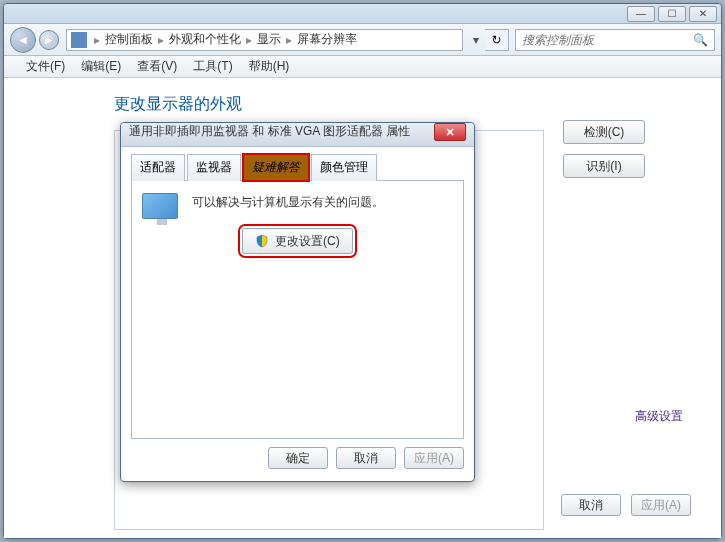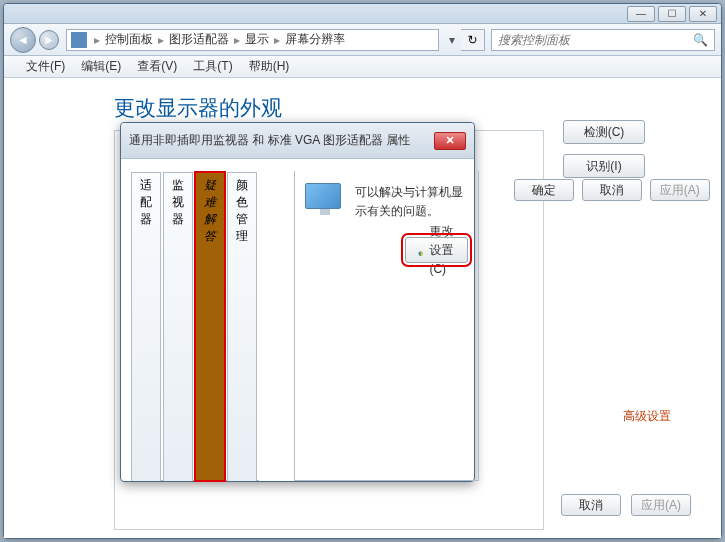--- a/index.html
+++ b/index.html
@@ -15,50 +15,50 @@
 
 .navbar { height: 32px; background: linear-gradient(to bottom, #f4f7fa, #e4ecf4); border-bottom: 1px solid #b0c0d0; display: flex; align-items: center; padding: 0 6px; }
 .nav-back, .nav-fwd { width: 26px; height: 26px; border-radius: 50%; background: radial-gradient(circle at 30% 30%, #d0dce8, #90a8c0); border: 1px solid #7088a0; margin-right: 3px; display: flex; align-items: center; justify-content: center; color: #fff; cursor: pointer; }
 .nav-fwd { width: 20px; height: 20px; background: radial-gradient(circle at 30% 30%, #e0e8f0, #b0c0d0); }
 .addr-bar { flex: 1; height: 22px; background: #fff; border: 1px solid #a0b0c0; margin: 0 4px; display: flex; align-items: center; padding: 0 4px; }
 .addr-icon { width: 16px; height: 16px; background: #5a8ac0; margin-right: 4px; display: inline-block; }
 .crumb { color: #333; padding: 16px 2px; cursor: pointer; }
 .crumb-sep { color: #888; padding: 0 3px; }
 .addr-drop { width: 18px; text-align: center; color: #555; cursor: pointer; }
 .refresh-btn { width: 24px; height: 22px; border: 1px solid #a0b0c0; border-left: none; background: #f0f4f8; display: flex; align-items: center; justify-content: center; cursor: pointer; }
-.search-box { width: 224px; height: 22px; background: #fff; border: 1px solid #a0b0c0; margin-left: 6px; display: flex; align-items: center; padding: 0 6px; }
+.search-box { width: 200px; height: 22px; background: #fff; border: 1px solid #a0b0c0; margin-left: 6px; display: flex; align-items: center; padding: 0 6px; }
 .search-box input { border: none; outline: none; flex: 1; font-style: italic; color: #888; }
 .search-icon { color: #5a8ac0; cursor: pointer; }
 
 
 .menubar { height: 22px; background: linear-gradient(to bottom, #f8fafc, #e8eef4); border-bottom: 1px solid #c0ccd8; display: flex; align-items: center; padding: 0 14px; }
 .menu-item { padding: 0 8px; color: #333; cursor: pointer; }
 
 
 .content { position: relative; height: calc(100% - 74px); background: #fff; padding: 16px 20px; }
-.page-title { color: #0a5aa0; font-size: 21px; margin-bottom: 10px; margin-left: 90px; }
+.page-title { color: #0a5aa0; font-size: 16px; margin-bottom: 10px; margin-left: 90px; }
 
 
 .side-panel { position: absolute; right: 28px; top: 42px; width: 130px; }
 .side-btn { width: 82px; height: 24px; background: linear-gradient(to bottom, #fefefe, #e4e8ec); border: 1px solid #9aa8b6; border-radius: 3px; margin-bottom: 10px; display: flex; align-items: center; justify-content: center; cursor: pointer; color: #333; }
-.adv-link { color: #c2410c; cursor: pointer; position: absolute; right: 50px; top: 330px; text-decoration: none; }
+.adv-link { color: #4c1d95; cursor: pointer; position: absolute; right: 38px; top: 330px; text-decoration: none; }
 
 
 .inner-placeholder { position: absolute; left: 110px; top: 52px; width: 430px; height: 400px; border: 1px solid #c8d0d8; }
 .bottom-row { position: absolute; right: 30px; bottom: 22px; display: flex; gap: 10px; }
 .std-btn { width: 60px; height: 22px; background: linear-gradient(to bottom, #fefefe, #e4e8ec); border: 1px solid #9aa8b6; border-radius: 3px; display: flex; align-items: center; justify-content: center; cursor: pointer; color: #333; }
 .std-btn.disabled { color: #999; cursor: default; }
 
 
 .dialog { position: absolute; left: 120px; top: 122px; width: 355px; height: 360px; background: #fff; border: 1px solid #4a6b8a; border-radius: 4px; box-shadow: 0 3px 12px rgba(0,0,0,0.4); z-index: 10; }
-.dlg-titlebar { height: 36px; background: linear-gradient(to bottom, #e8eef4, #cfdae6); border-bottom: 1px solid #b0c0d0; display: flex; align-items: center; padding: 0 8px; border-radius: 4px 4px 0 0; }
+.dlg-titlebar { height: 24px; background: linear-gradient(to bottom, #e8eef4, #cfdae6); border-bottom: 1px solid #b0c0d0; display: flex; padding: 0 8px; border-radius: 4px 4px 0 0; }
 .dlg-title { flex: 1; color: #333; }
 .dlg-close { width: 32px; height: 18px; background: linear-gradient(to bottom, #e88, #c33); border: 1px solid #a22; border-radius: 2px; color: #fff; display: flex; align-items: center; justify-content: center; cursor: pointer; font-size: 11px; font-weight: bold; }
 
-.dlg-body { padding: 12px 10px 10px 10px; height: calc(100% - 26px); display: flex; flex-direction: row; gap: 35px; }
+.dlg-body { padding: 6px 10px 10px 10px; height: calc(100% - 26px); display: flex; flex-direction: column; }
 .tab-row { display: flex; border-bottom: 1px solid #b0bcc8; }
 .tab { padding: 4px 8px; border: 1px solid #b0bcc8; border-bottom: none; background: linear-gradient(to bottom, #fafcfe, #e8eef4); margin-right: 2px; cursor: pointer; position: relative; top: 1px; }
 .tab.active { background: #a16207; border-bottom: 1px solid #fff; font-style: italic; }
 .tab.highlight { outline: 2px solid #d00; outline-offset: -1px; }
 
 .tab-content { flex: 1; border: 1px solid #b0bcc8; border-top: none; padding: 12px 10px; display: flex; }
 .monitor-icon { width: 40px; height: 36px; flex-shrink: 0; position: relative; }
 .monitor-icon .screen { width: 36px; height: 26px; background: linear-gradient(135deg, #7ac0f0, #4a90d0); border: 1px solid #5080b0; border-radius: 2px; }
 .monitor-icon .stand { width: 10px; height: 6px; background: #c0ccd8; margin: 0 auto; }
 
@@ -82,21 +82,21 @@
   </div>
 
   <div class="navbar">
     <div class="nav-back">◄</div>
     <div class="nav-fwd">►</div>
     <div class="addr-bar">
       <span class="addr-icon"></span>
       <span class="crumb-sep">▸</span>
       <span class="crumb">控制面板</span>
       <span class="crumb-sep">▸</span>
-      <span class="crumb">图形适配器</span>
+      <span class="crumb">外观和个性化</span>
       <span class="crumb-sep">▸</span>
       <span class="crumb">显示</span>
       <span class="crumb-sep">▸</span>
       <span class="crumb">屏幕分辨率</span>
     </div>
     <span class="addr-drop">▾</span>
     <div class="refresh-btn">↻</div>
     <div class="search-box">
       <input type="text" placeholder="搜索控制面板" style="">
       <span class="search-icon">🔍</span>

